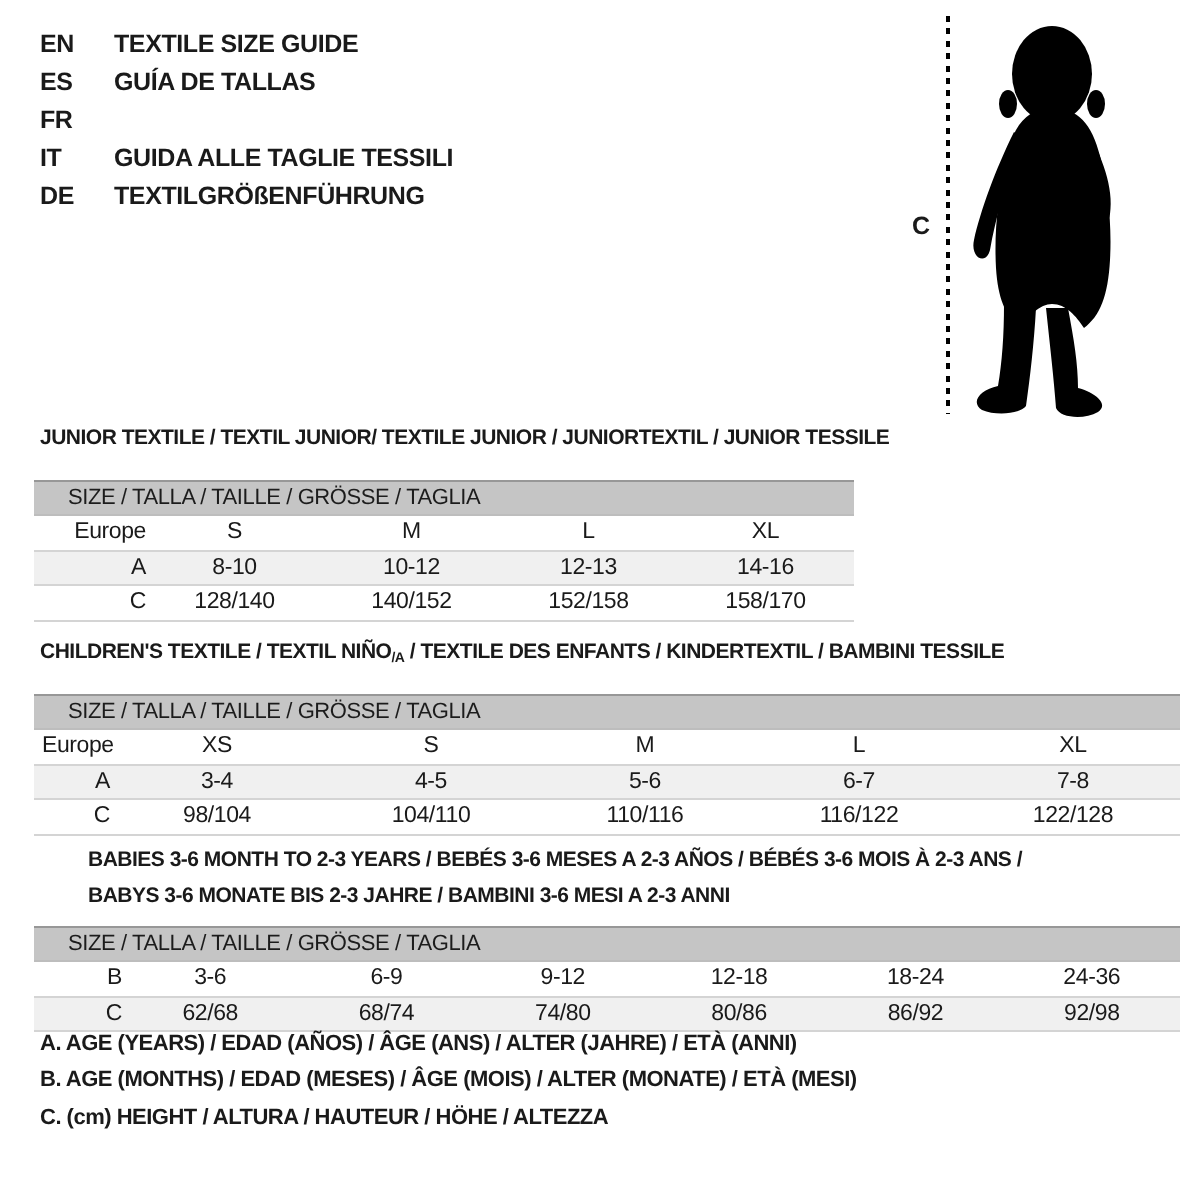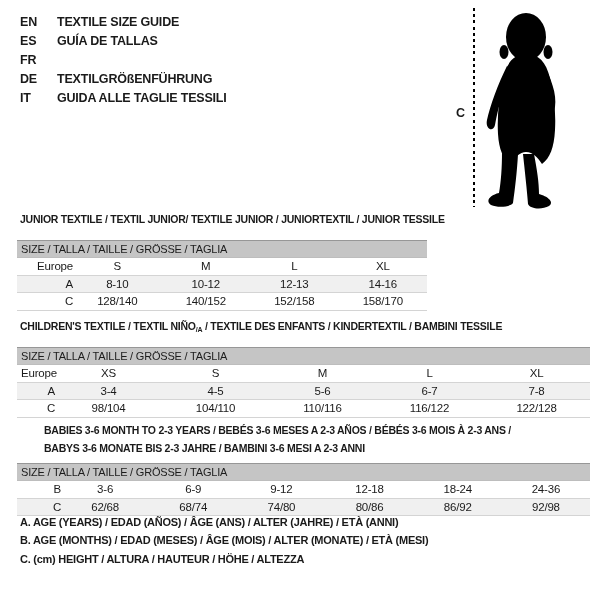--- a/index.html
+++ b/index.html
@@ -35,21 +35,21 @@
   .t3{top:422px;line-height:17.5px;margin-left:24px;}
   .t3 .tline{display:block;}
   
   table.sizes{
     position:absolute;border-collapse:collapse;table-layout:fixed;
     font-size:11.5px;letter-spacing:-0.2px;
   }
   table.sizes td{padding:0;height:16.5px;text-align:center;white-space:nowrap;overflow:visible;border-bottom:1px solid var(--rowline);}
   table.sizes td.lbl{text-align:right;padding-left:4px;}
   table.sizes tr.bar-row td{
-    background:var(--bar);text-align:left;padding-left:4px;height:16px;
+    background:var(--bar);text-align:left;padding-left:17px;height:16px;
     font-size:11px;color:#1c1c1c;border-top:1px solid #979797;border-bottom:1px solid #bdbdbd;
   }
   table.sizes tr.striped td{background:var(--stripe);}
   .t1tab{left:17px;top:240px;width:410px;}
   .t2tab{left:17px;top:347px;width:573px;}
   .t3tab{left:17px;top:463px;width:573px;}
   
   .notes{position:absolute;left:20px;top:513px;}
   .note-line{font-size:11px;font-weight:700;letter-spacing:-0.25px;line-height:18.4px;white-space:nowrap;}
 </style>
@@ -64,26 +64,26 @@
       <span class="ltxt">TEXTILE SIZE GUIDE</span>
     </div>
     <div class="legend-row">
       <span class="code">ES</span>
       <span class="ltxt">GUÍA DE TALLAS</span>
     </div>
     <div class="legend-row">
       <span class="code">FR</span>
     </div>
     <div class="legend-row">
+      <span class="code">IT</span>
+      <span class="ltxt">GUIDA ALLE TAGLIE TESSILI</span>
+    </div>
+    <div class="legend-row">
       <span class="code">DE</span>
       <span class="ltxt">TEXTILGRÖßENFÜHRUNG</span>
-    </div>
-    <div class="legend-row">
-      <span class="code">IT</span>
-      <span class="ltxt">GUIDA ALLE TAGLIE TESSILI</span>
     </div>
   </header>
 
   <div class="measure-line"></div>
   <div class="measure-label">C</div>
   <svg class="toddler" width="90" height="206" viewBox="0 0 88 206" aria-hidden="true">
     <g fill="#000000">
       <ellipse cx="43" cy="31" rx="20" ry="24"></ellipse>
       <ellipse cx="21" cy="46" rx="4.5" ry="7"></ellipse>
       <ellipse cx="65" cy="46" rx="4.5" ry="7"></ellipse>

